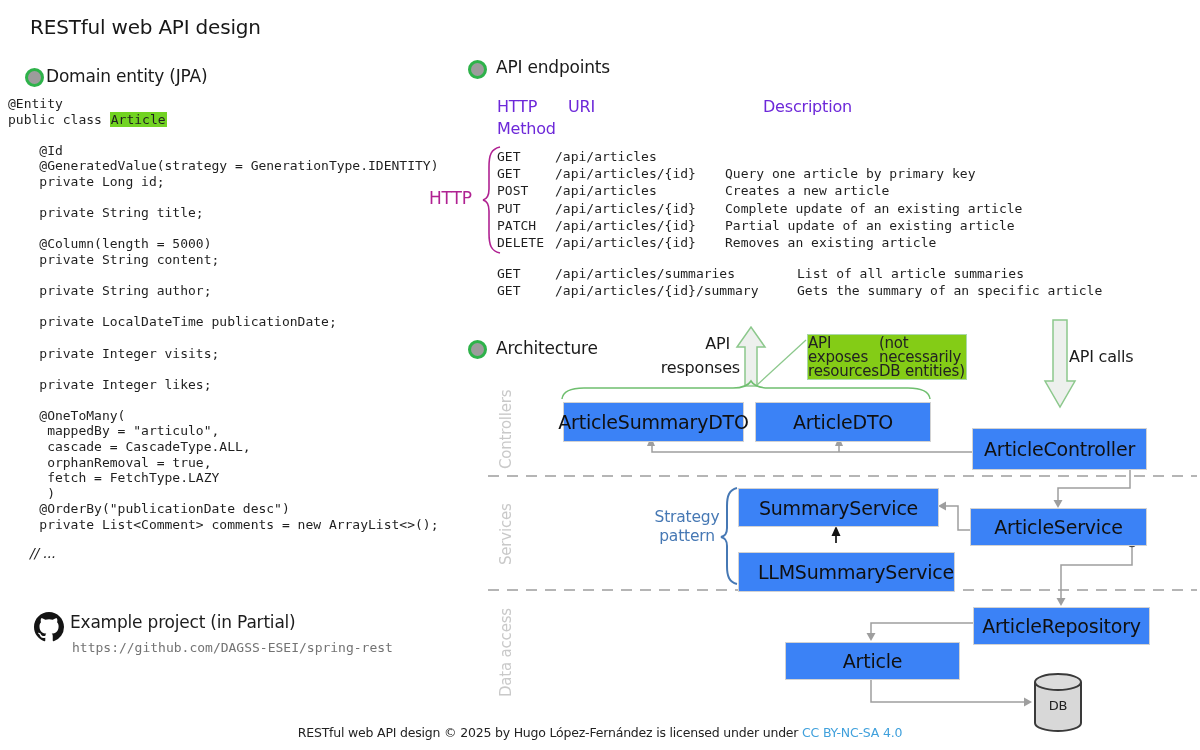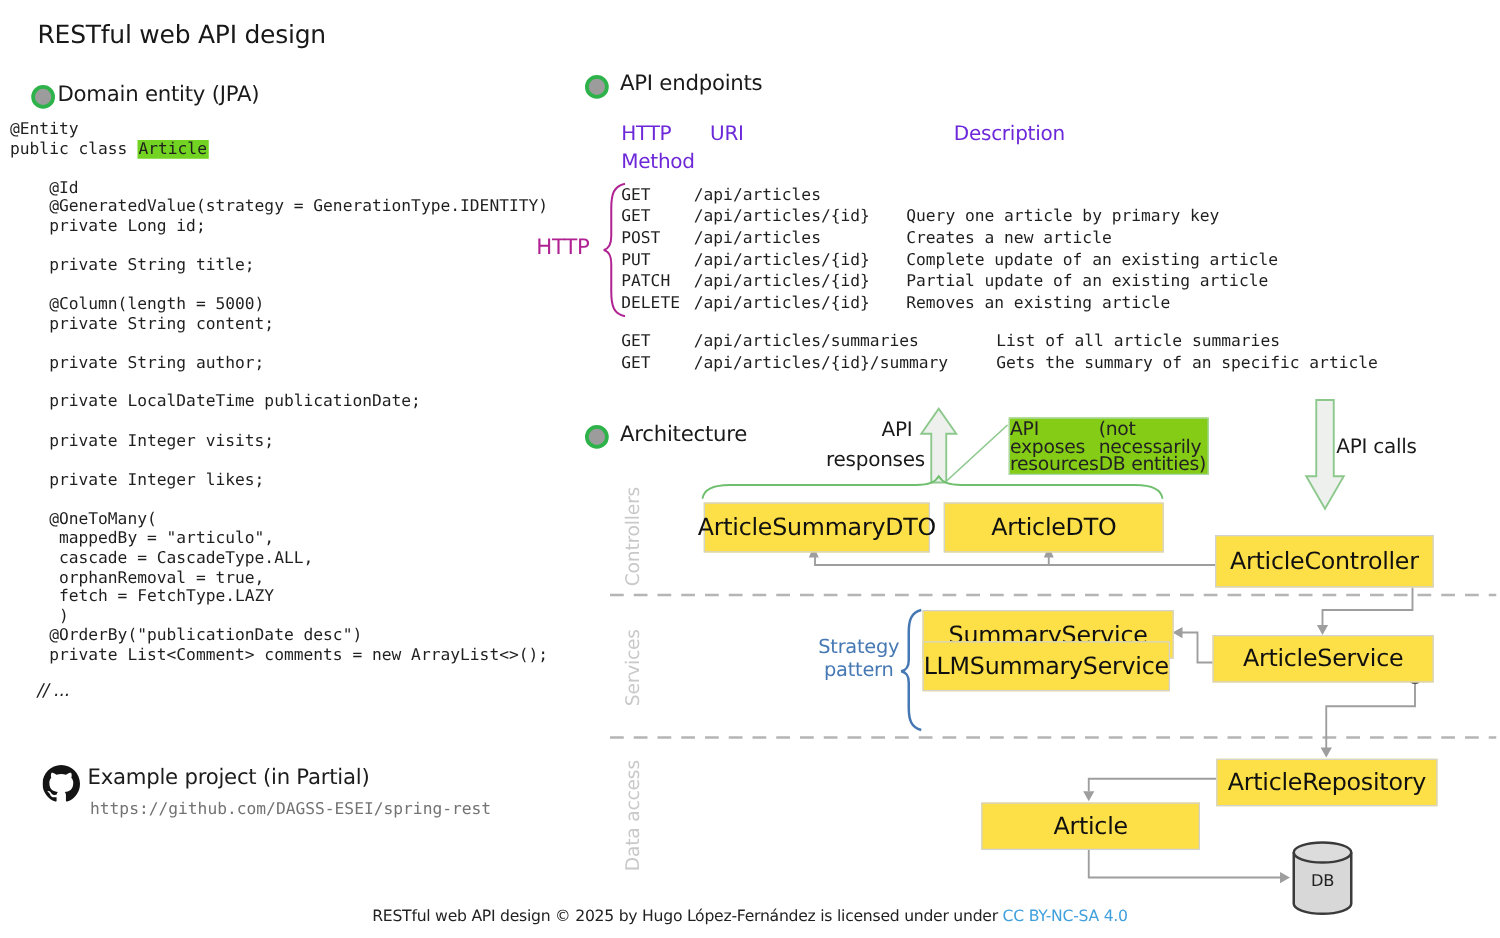--- a/index.html
+++ b/index.html
@@ -17,21 +17,21 @@
   .code div{white-space:pre;height:15.6px;}
   .hl{background:#72d322;padding:0 1px;}
   .comment-more{left:30px;top:545px;font-size:14px;font-style:italic;color:#222;}
   
   .ep-head{font-size:16px;color:#6d28d9;}
   .ep-rows{left:497px;font-size:13px;line-height:17.2px;color:#1f1f1f;}
   .ep-row{display:grid;grid-template-columns:58px 170px 1fr;white-space:pre;}
   .ep-rows.summaries .ep-row{grid-template-columns:58px 242px 1fr;}
   .crud-label{left:429px;top:188px;font-size:17px;color:#b02292;}
   
-  .node{position:absolute;background:#fde047;border:1px solid #d2d2d2;display:flex;align-items:center;
+  .node{position:absolute;background:#3b82f6;border:1px solid #d2d2d2;display:flex;align-items:center;
         justify-content:center;font-size:19px;color:#101010;z-index:3;}
   .layer{position:absolute;writing-mode:vertical-rl;transform:rotate(180deg);color:#c9c9c9;
          font-size:15px;text-align:center;z-index:1;}
   .note-box{left:807px;top:334px;width:158px;height:44px;background:#84cc16;border:1.5px solid #a9d7a9;
             display:flex;align-items:center;justify-content:center;
             font-size:15px;line-height:14px;color:#222;z-index:3;}
   .flow-label{font-size:16px;color:#1a1a1a;text-align:right;z-index:3;}
   .strategy{left:648px;top:508px;width:78px;text-align:center;font-size:15.5px;line-height:19px;
             color:#4678b4;z-index:3;}
   .db-label{left:1044px;top:698px;width:28px;text-align:center;font-size:13px;color:#222;z-index:4;}
@@ -103,21 +103,21 @@
 <div class="abs hw strategy">Strategy pattern</div>
 
 <div class="layer hw" style="left:497px;top:385px;height:88px;">Controllers</div>
 <div class="layer hw" style="left:497px;top:503px;height:62px;">Services</div>
 <div class="layer hw" style="left:497px;top:596px;height:114px;">Data access</div>
 
 <div class="node hw" style="left:563px;top:402px;width:179px;height:38px;">ArticleSummaryDTO</div>
 <div class="node hw" style="left:755px;top:402px;width:174px;height:38px;">ArticleDTO</div>
 <div class="node hw" style="left:972px;top:428px;width:173px;height:40px;">ArticleController</div>
 <div class="node hw" style="left:738px;top:488px;width:199px;height:37px;">SummaryService</div>
-<div class="node hw" style="left:738px;top:513px;width:196px;height:38px;">LLMSummaryService</div>
+<div class="node hw" style="left:738px;top:552px;width:196px;height:38px;padding-left:19px;">LLMSummaryService</div>
 <div class="node hw" style="left:970px;top:508px;width:175px;height:36px;">ArticleService</div>
 <div class="node hw" style="left:973px;top:607px;width:175px;height:36px;">ArticleRepository</div>
 <div class="node hw" style="left:785px;top:642px;width:173px;height:36px;">Article</div>
 <div class="abs hw db-label">DB</div>
 
 <svg class="layer-svg" width="1200" height="750" viewBox="0 0 1200 750">
 
   <line x1="488" y1="476" x2="1197" y2="476" stroke="#b5b5b5" stroke-width="2" stroke-dasharray="11 8"></line>
   <line x1="488" y1="590" x2="1197" y2="590" stroke="#b5b5b5" stroke-width="2" stroke-dasharray="11 8"></line>
 

